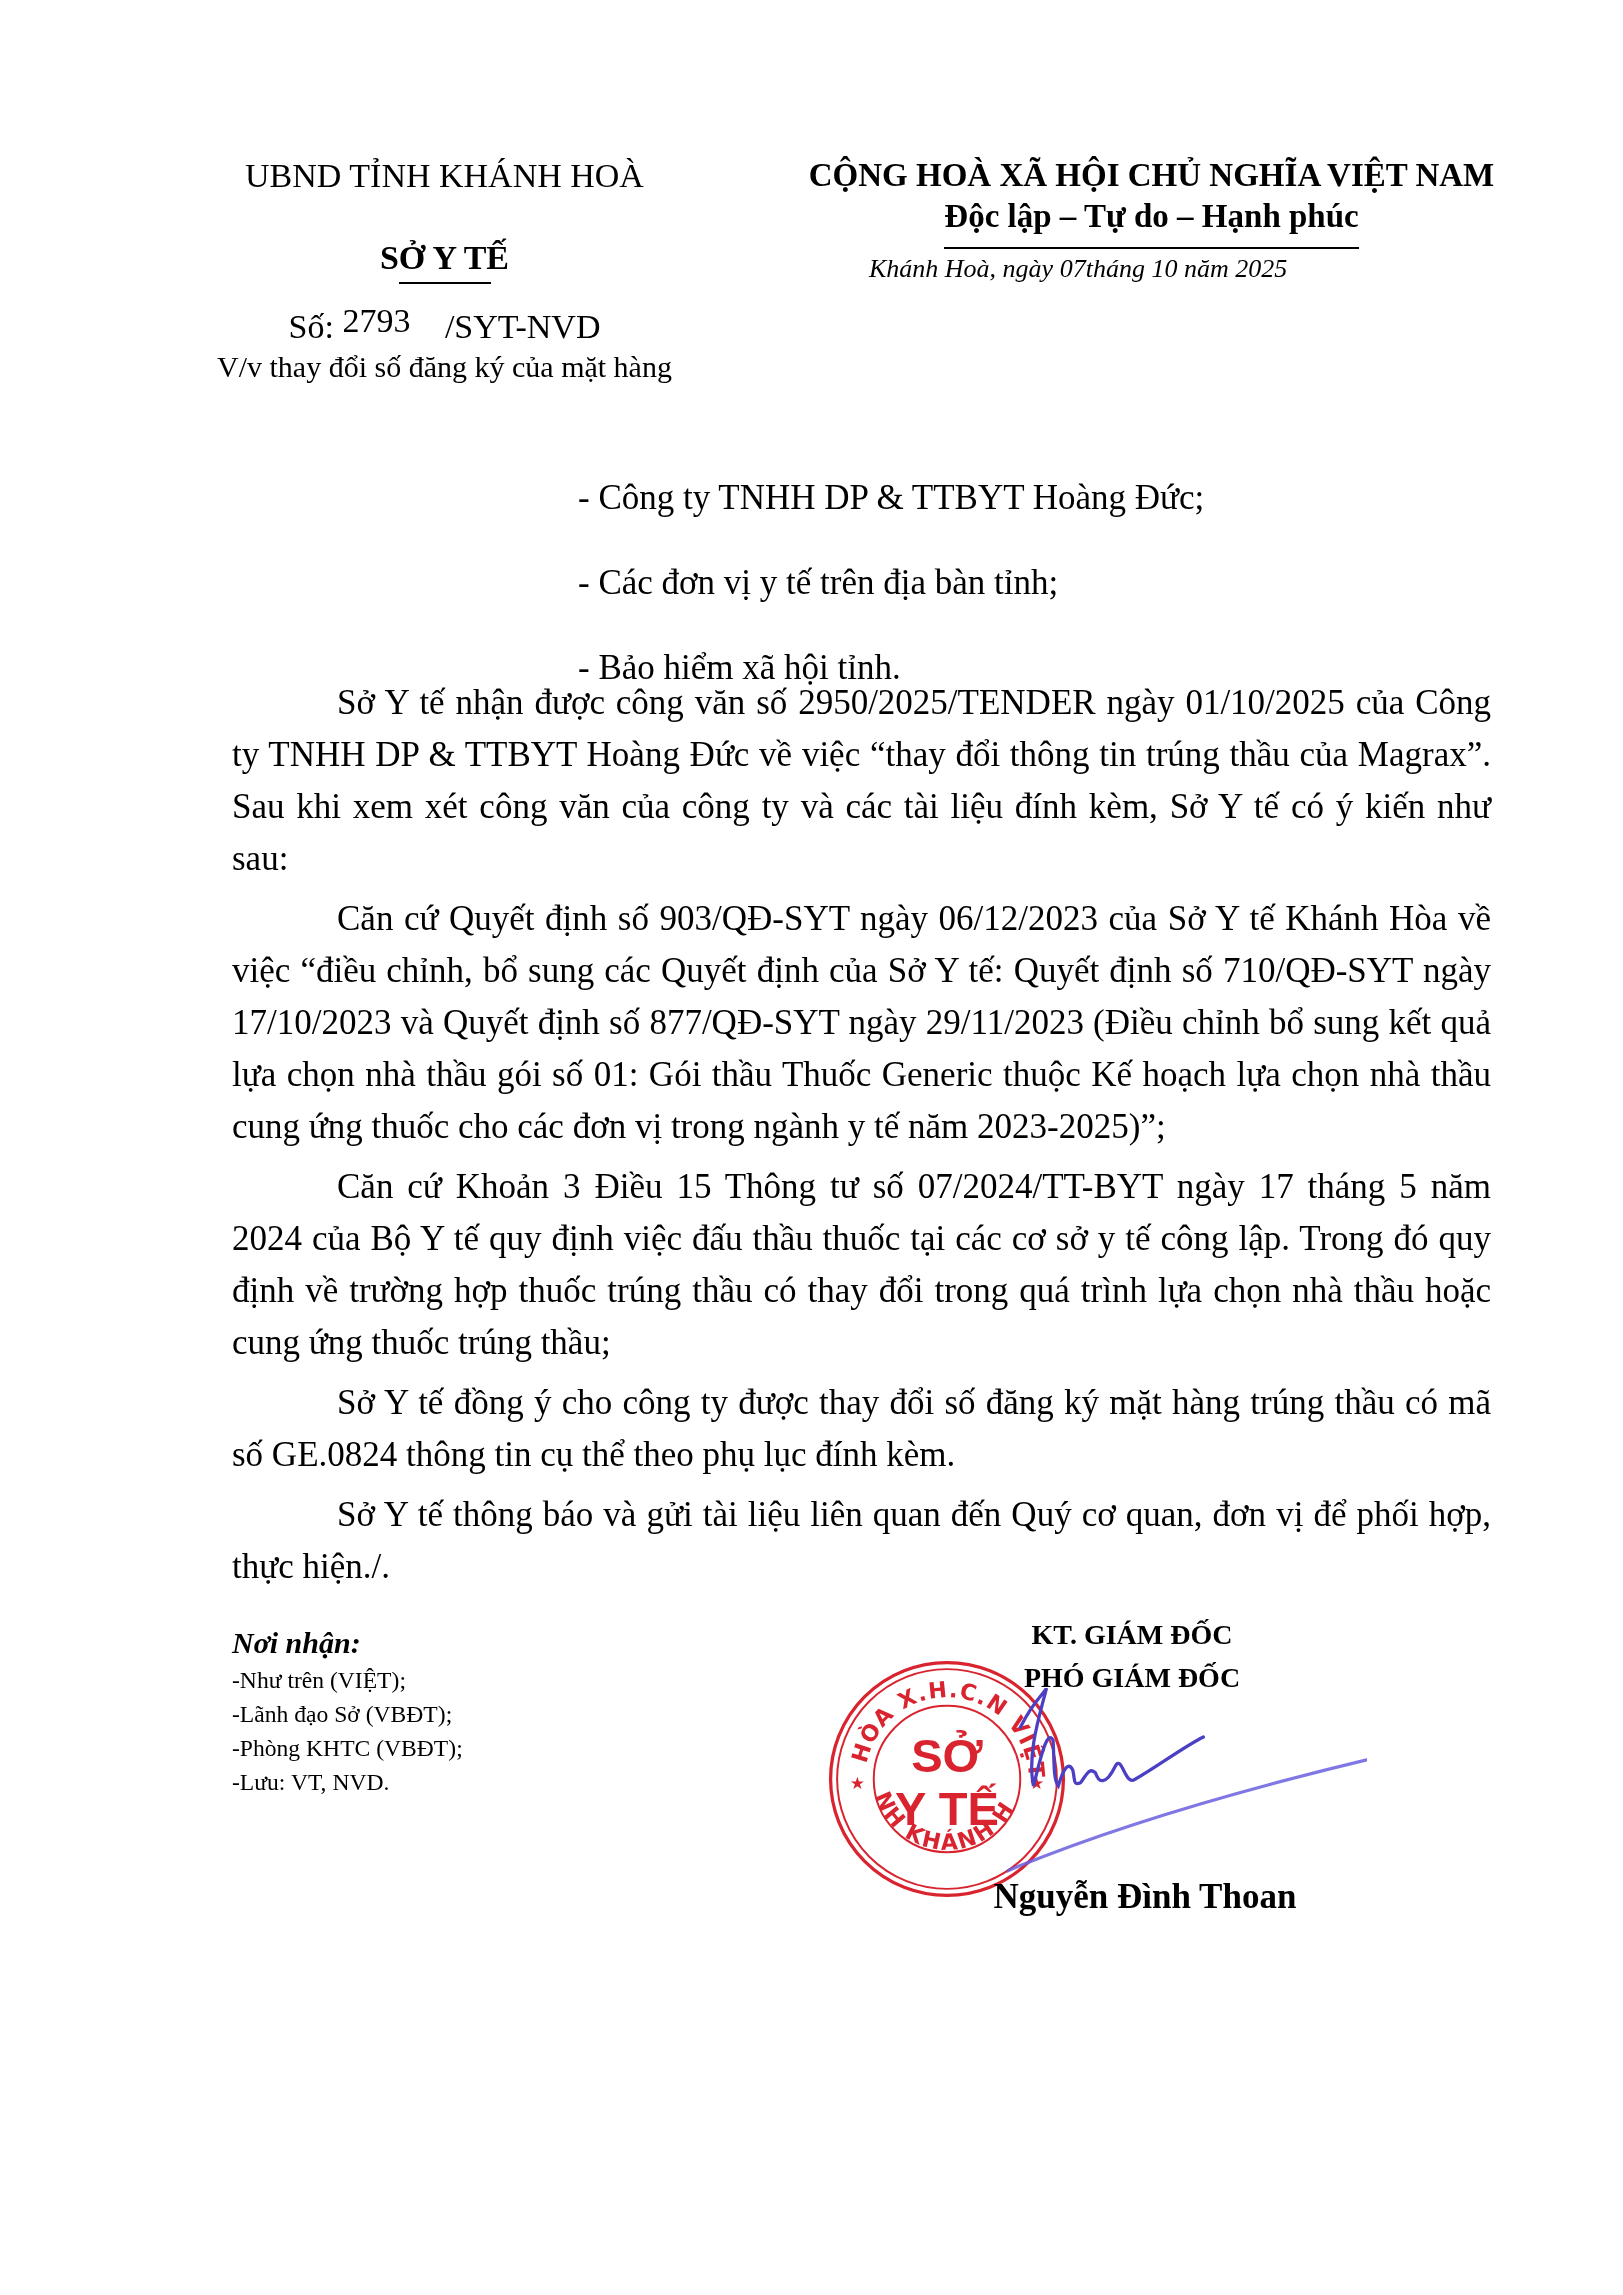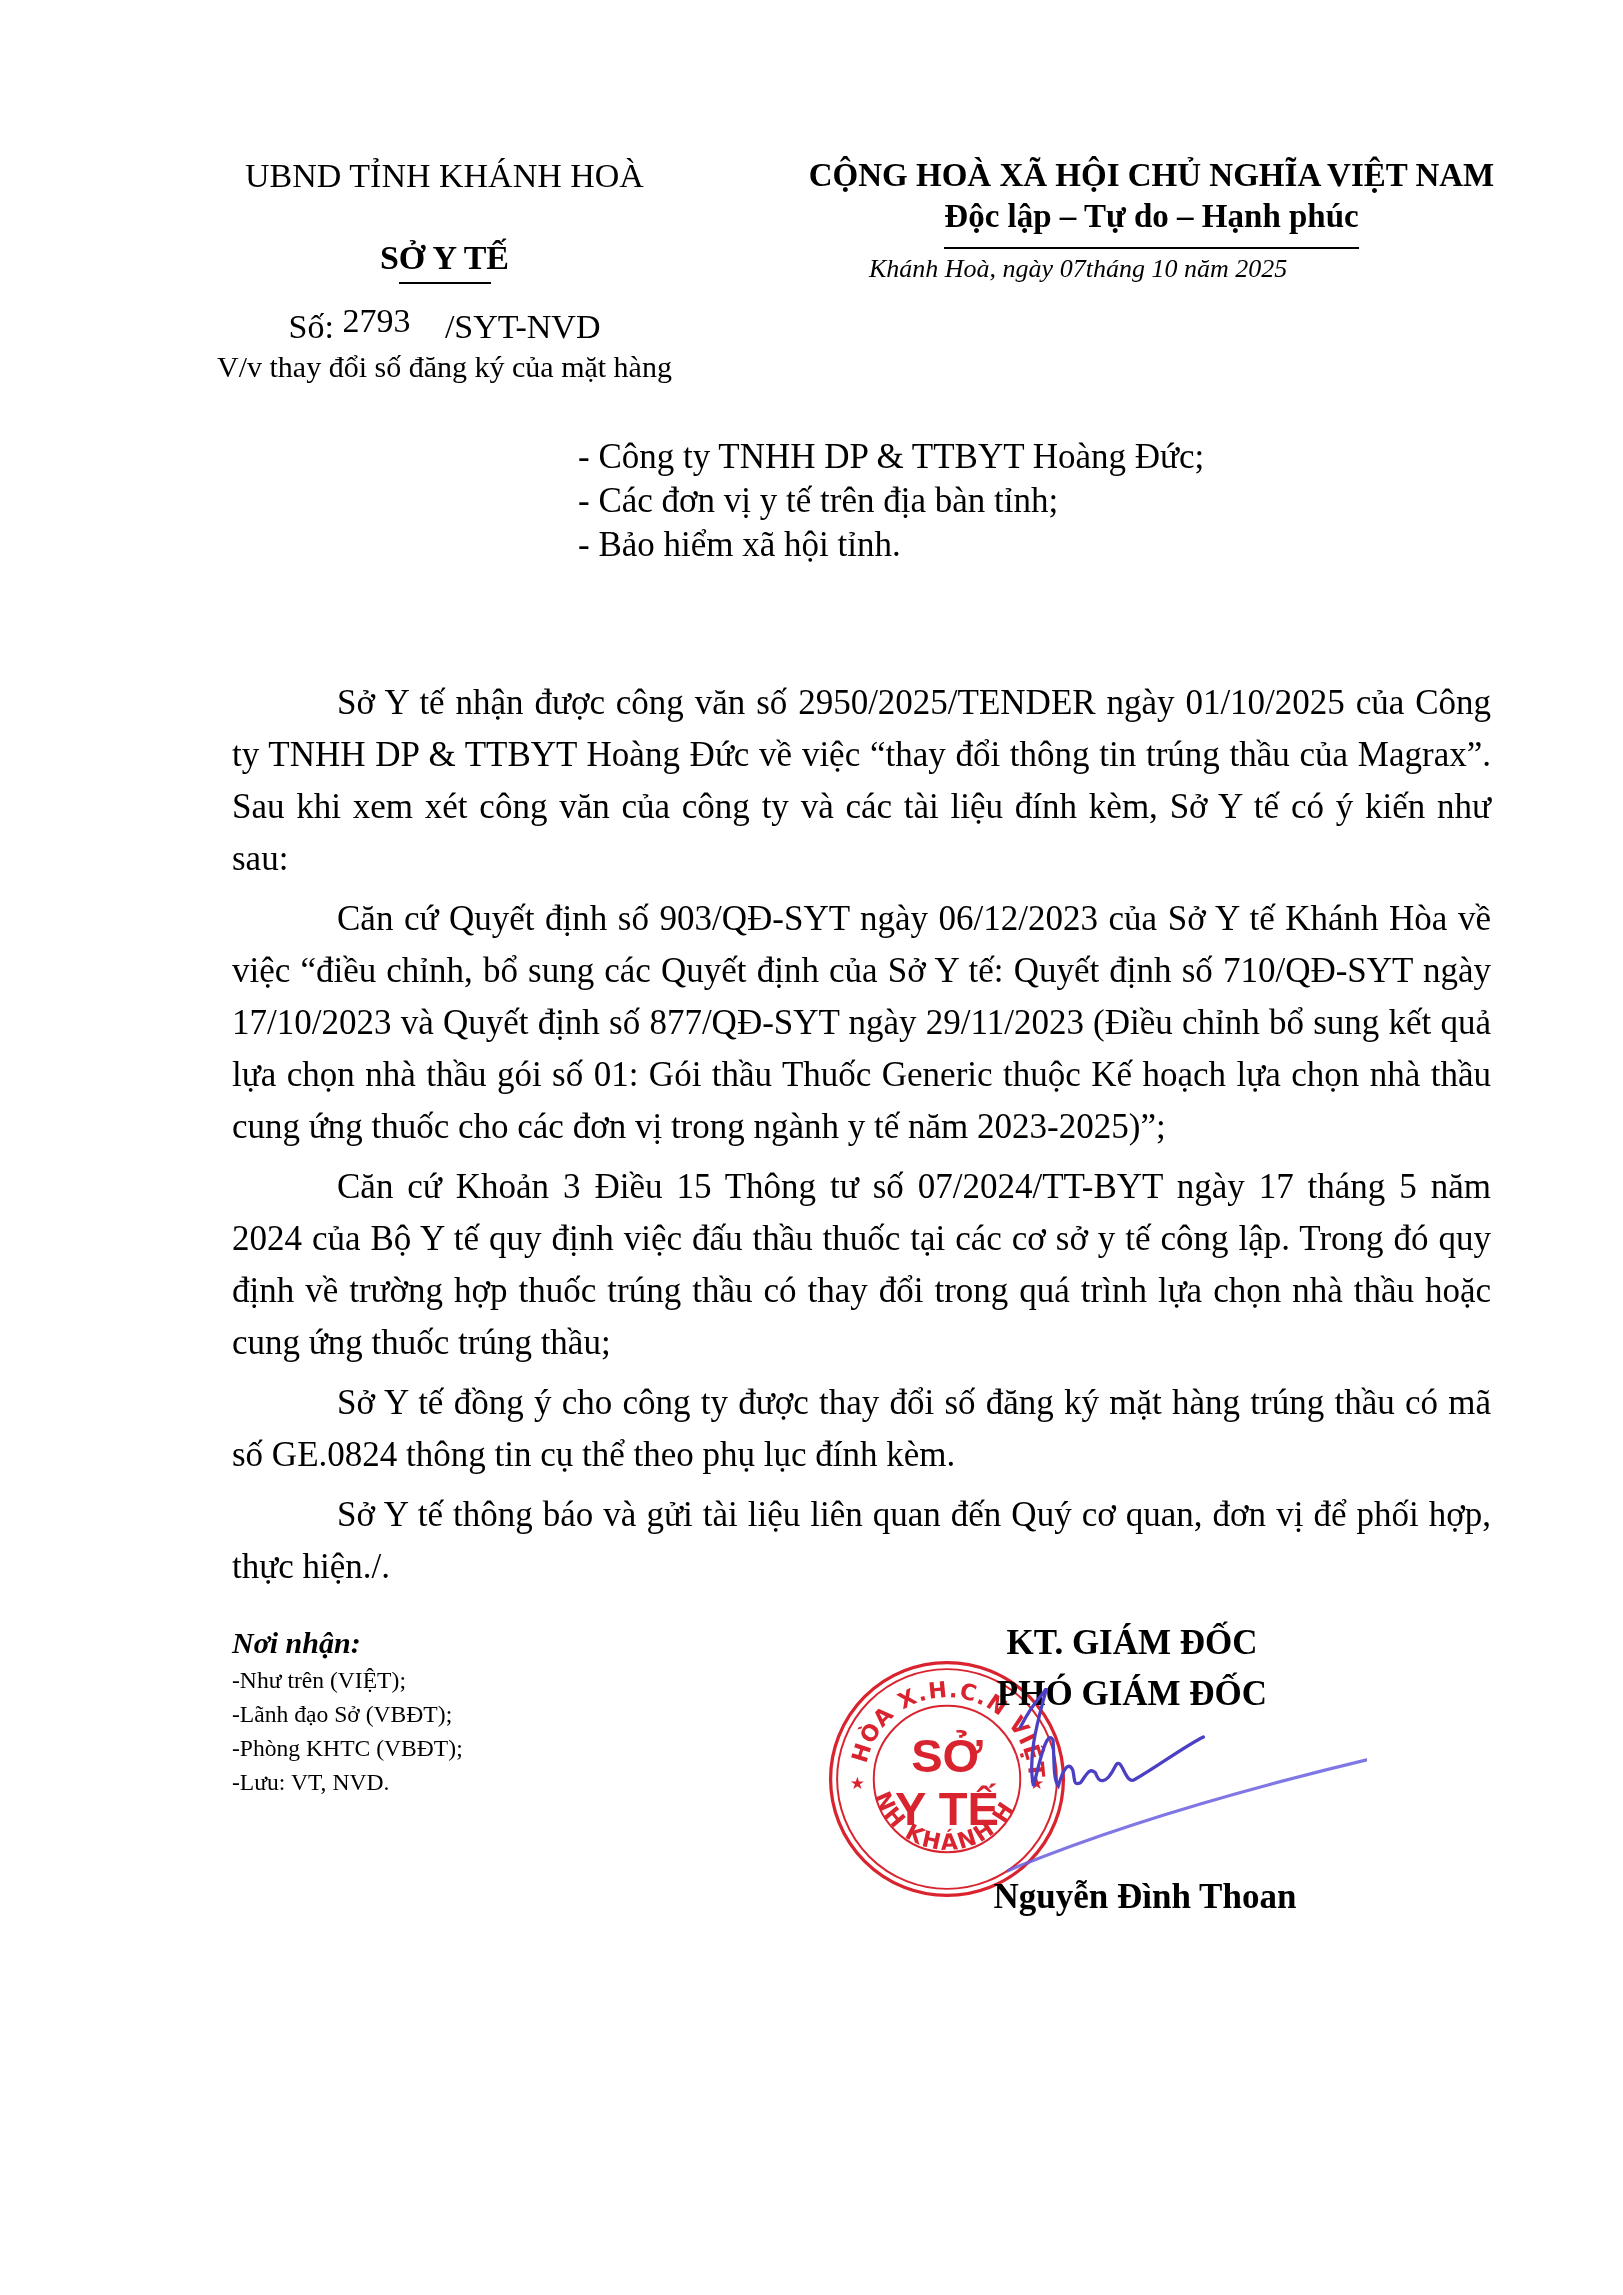--- a/index.html
+++ b/index.html
@@ -16,31 +16,31 @@
   .rule { height: 2.6px; background: #000; margin: 2.6px auto 0; }
   .doc-num { font-size: 34px; line-height: 43px; margin-top: 21px; }
   .doc-num .numv { position: relative; top: -6.5px; margin-right: 26px; }
   .subject { font-size: 30px; line-height: 37px; }
   .nation { font-size: 33px; line-height: 42px; font-weight: bold; }
   .motto { font-size: 33px; line-height: 41px; font-weight: bold; display: inline-block; }
   .date { font-size: 26px; line-height: 43px; font-style: italic; position: absolute; left: 110px; top: 93px; white-space: nowrap; }
 
   .recip-block { left: 428px; top: 435px; font-size: 35px; line-height: 44px; }
   .recip-list { margin-left: 150px; margin-top: 0px; }
-  .recip-list div { line-height: 44px; }
+  .recip-list div { line-height: 44px; margin-top: 41px; }
 
   .body-wrap { left: 232px; top: 677px; width: 1259px; font-size: 35px; }
   .para { text-indent: 105px; text-align: justify; line-height: 52px; margin: 0 0 7.9px 0; }
 
   .cc-block { left: 232px; top: 1622px; }
   .cc-title { font-size: 30px; font-weight: bold; font-style: italic; line-height: 41px; }
   .cc-item { font-size: 23.6px; line-height: 34px; }
 
   .sign-block { left: 916px; top: 1613px; width: 432px; text-align: center; }
-  .sign-role { font-size: 35px; font-weight: bold; line-height: 43px; margin-top: 8px; }
+  .sign-role { font-size: 28px; font-weight: bold; line-height: 43px; }
   .signer { left: 942px; top: 1877px; width: 406px; text-align: center; font-size: 35px; font-weight: bold; }
 
   .stamp { left: 826px; top: 1658px; width: 242px; height: 242px; }
   .signature { left: 1007px; top: 1688px; width: 360px; height: 196px; }
 </style>
 </head>
 <body>
 
 <div class="abs hdr-left center">
   <div class="org-parent">UBND TỈNH KHÁNH HOÀ</div>

